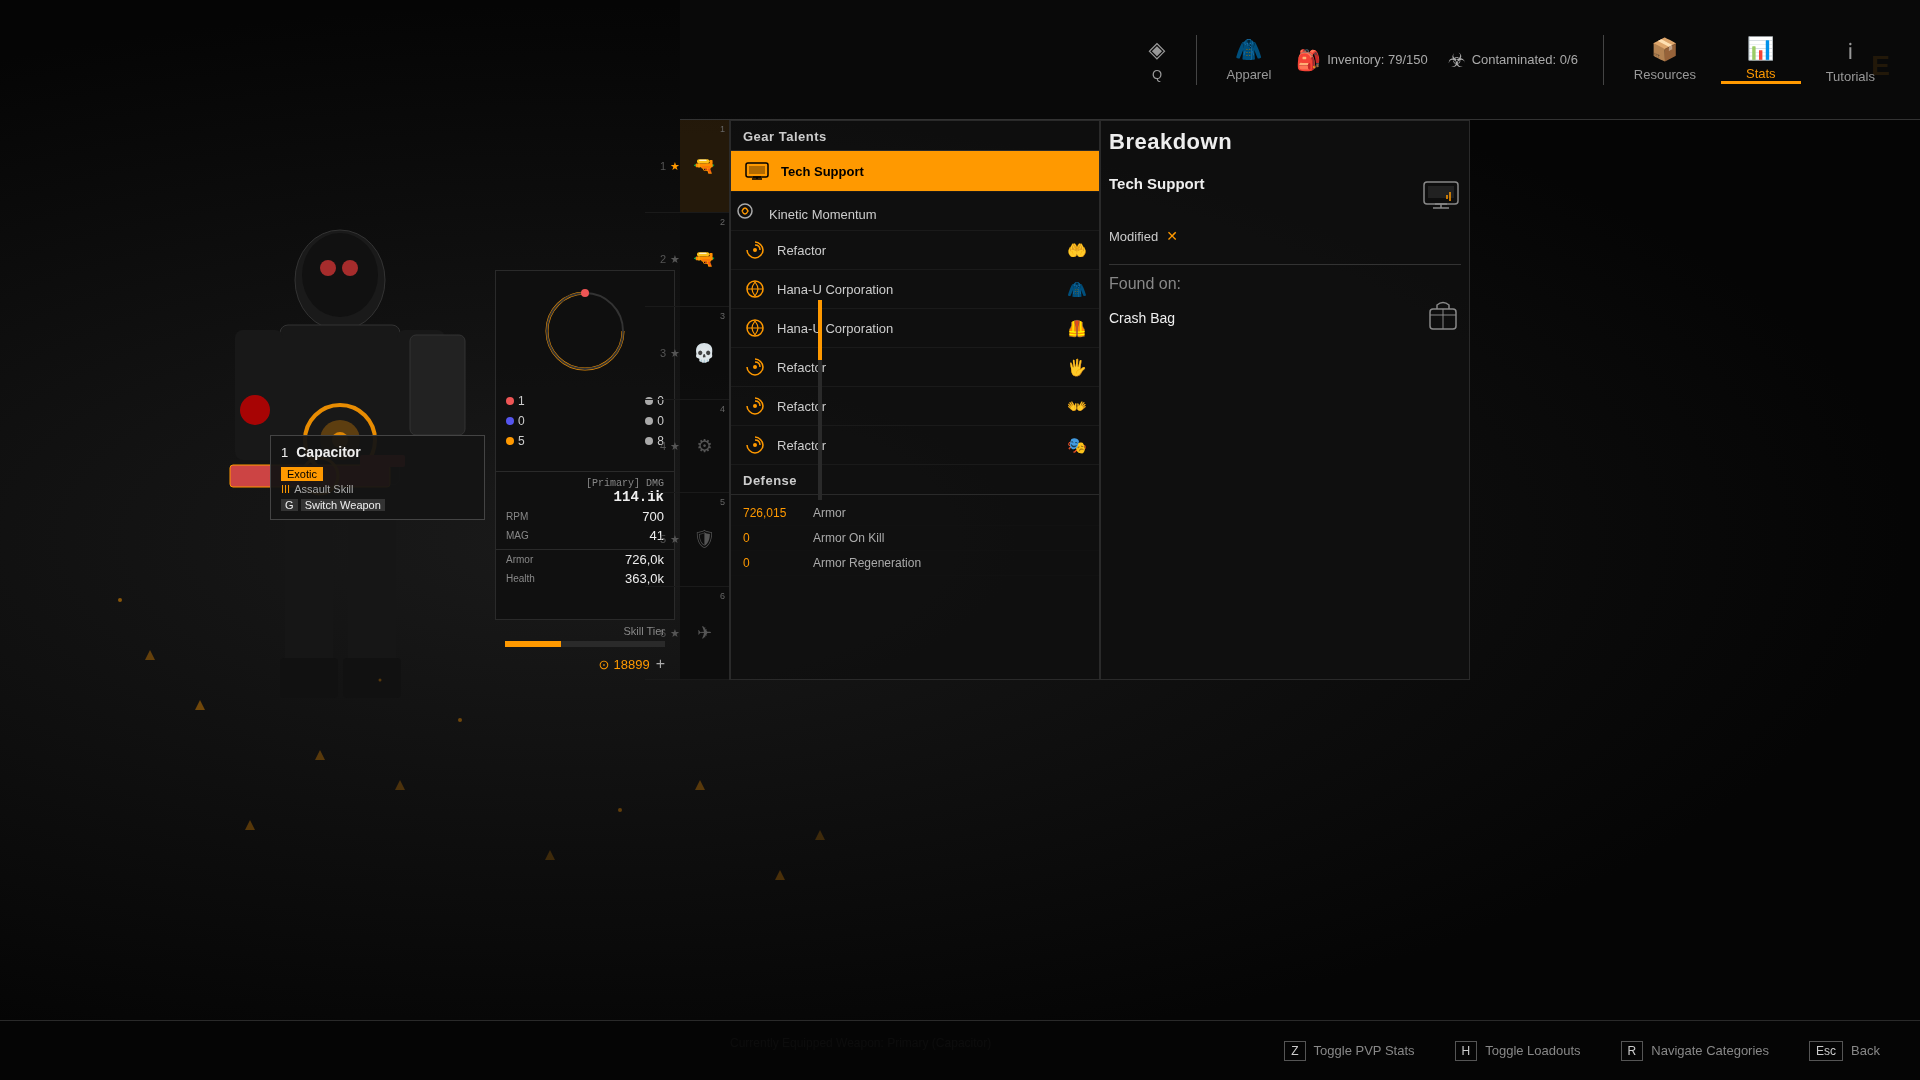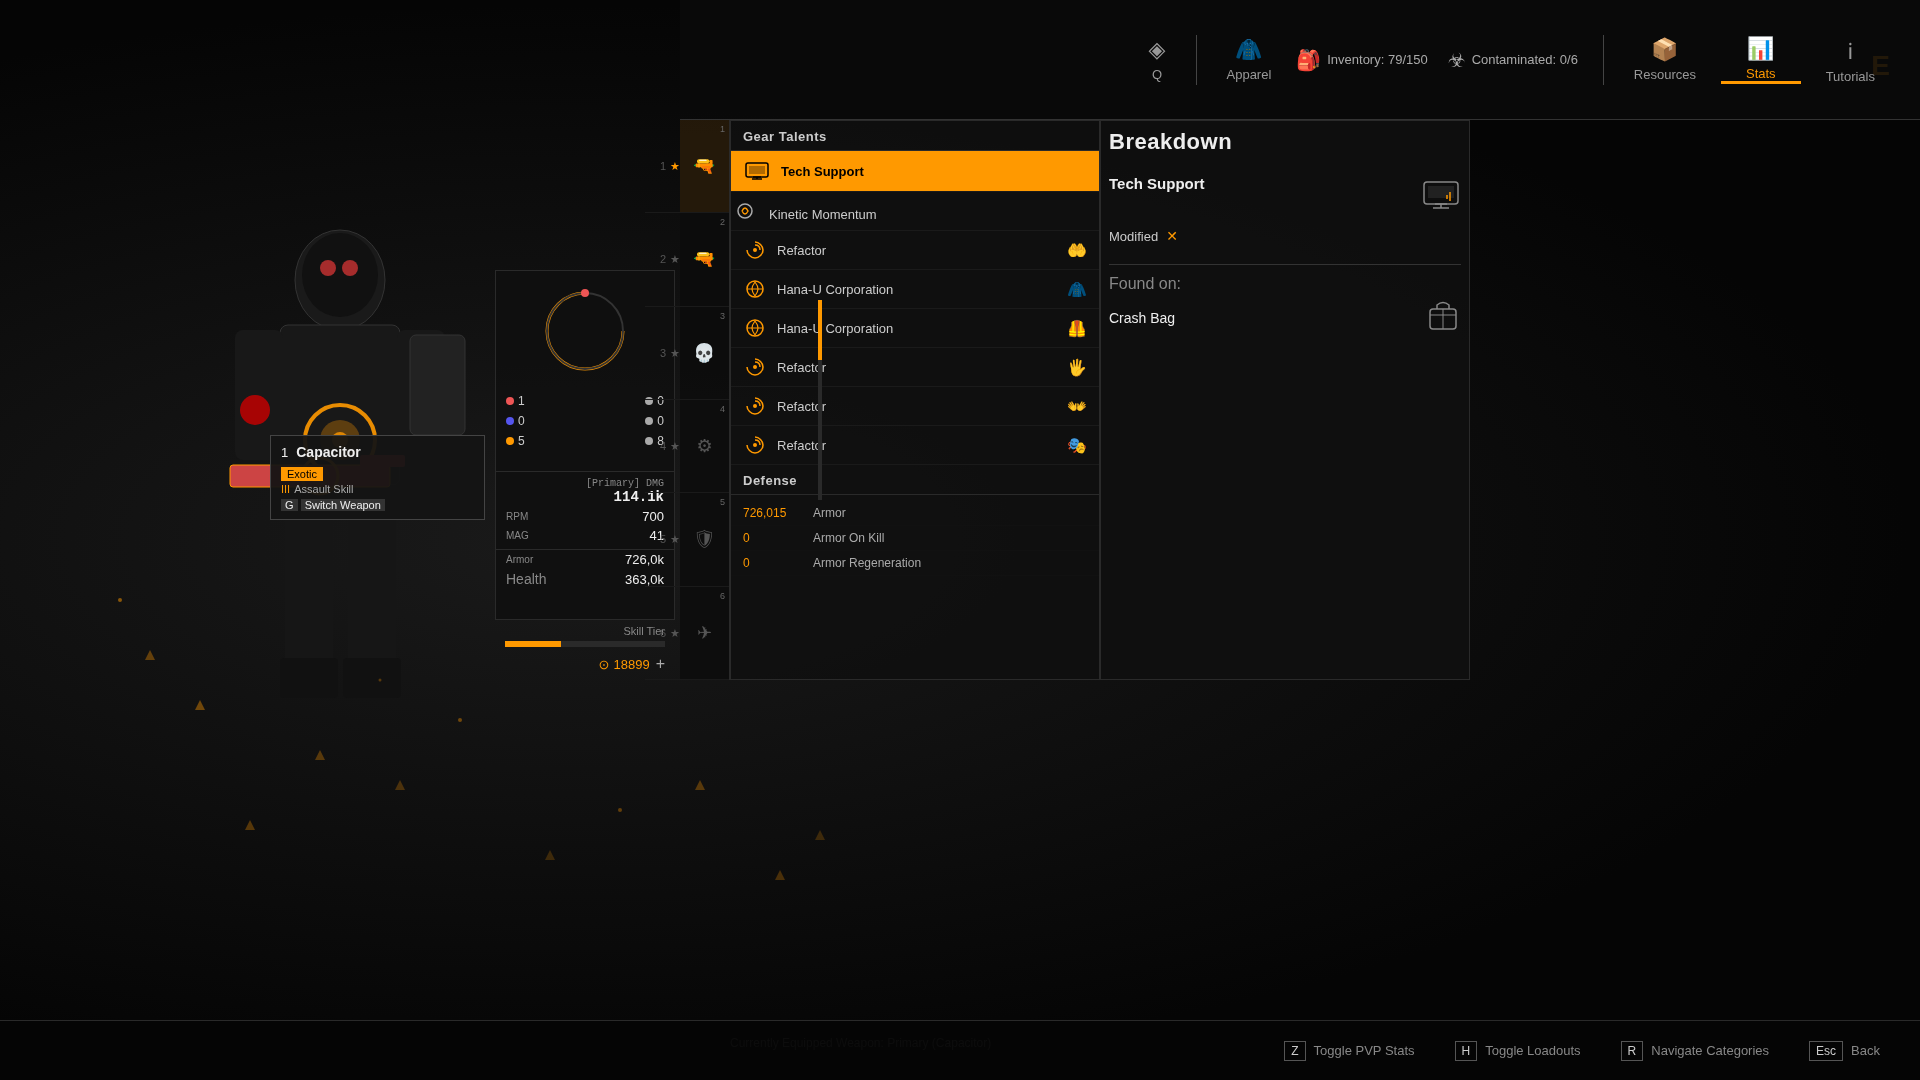--- a/index.html
+++ b/index.html
@@ -740,21 +740,21 @@
   </div>
   <div style="padding: 2px 10px; display:flex; justify-content:space-between; align-items:center;">
     <span style="font-size:10px; color:#888;">MAG</span>
     <span style="font-size:13px; color:#eee;">41</span>
   </div>
   <div style="padding: 2px 10px; display:flex; justify-content:space-between; align-items:center; border-top:1px solid #2a2a2a; margin-top:4px;">
     <span style="font-size:10px; color:#888;">Armor</span>
     <span style="font-size:13px; color:#eee;">726,0k</span>
   </div>
   <div style="padding: 2px 10px; display:flex; justify-content:space-between; align-items:center;">
-    <span style="font-size:14px; color:#888;">Health</span>
+    <span style="font-size:10px; color:#888;">Health</span>
     <span style="font-size:13px; color:#eee;">363,0k</span>
   </div>
 </div>
 
 <div style="position:absolute; left:495px; top:625px; width:180px;">
   <div class="skill-tier-label">Skill Tier</div>
   <div class="progress-bar">
     <div class="progress-fill"></div>
   </div>
   <div class="coin-row">

